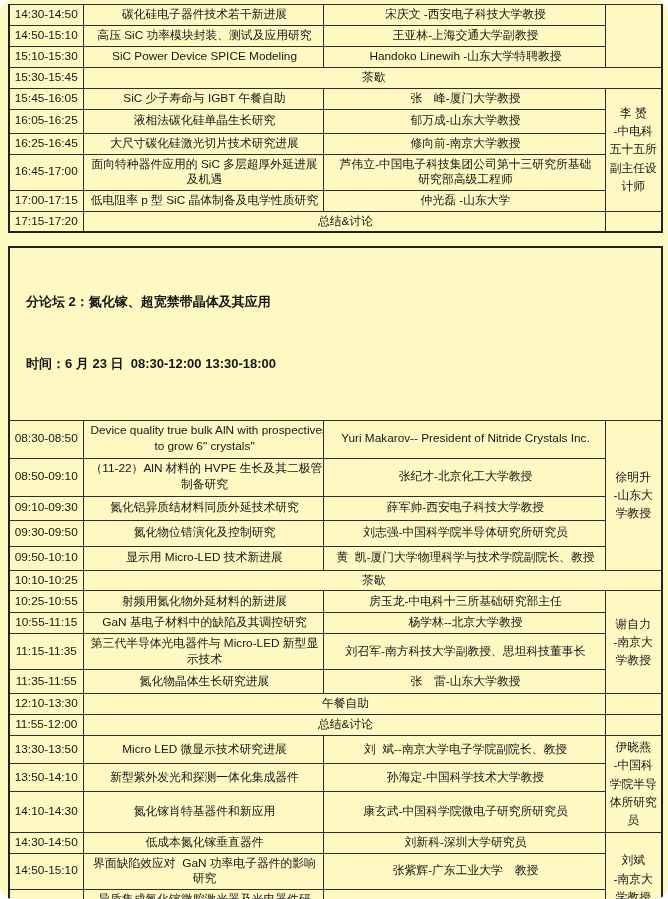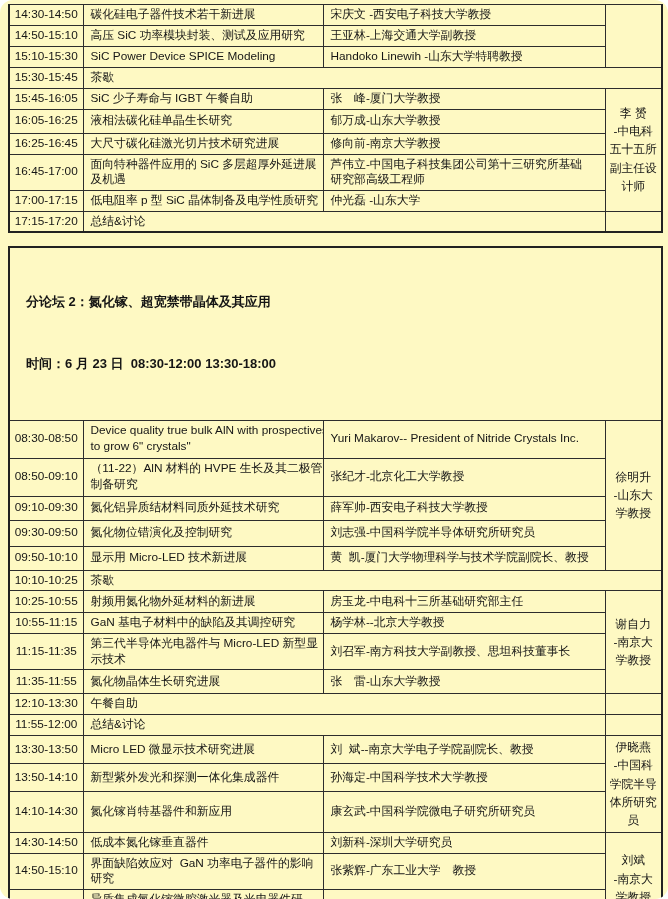--- a/index.html
+++ b/index.html
@@ -34,20 +34,21 @@
     padding: 2px 4px 2px 7px;
     overflow: hidden;
   }
   td.time {
     text-align: center;
     padding: 2px 1px;
     white-space: pre;
   }
   td.title, td.speaker {
     white-space: pre;
+    text-align: center;
   }
   td.chair {
     text-align: center;
     white-space: pre-line;
     padding: 2px 3px;
     line-height: 1.55;
     margin-top: 16px;
   }
   tr.hdr td {
     font-weight: bold;

